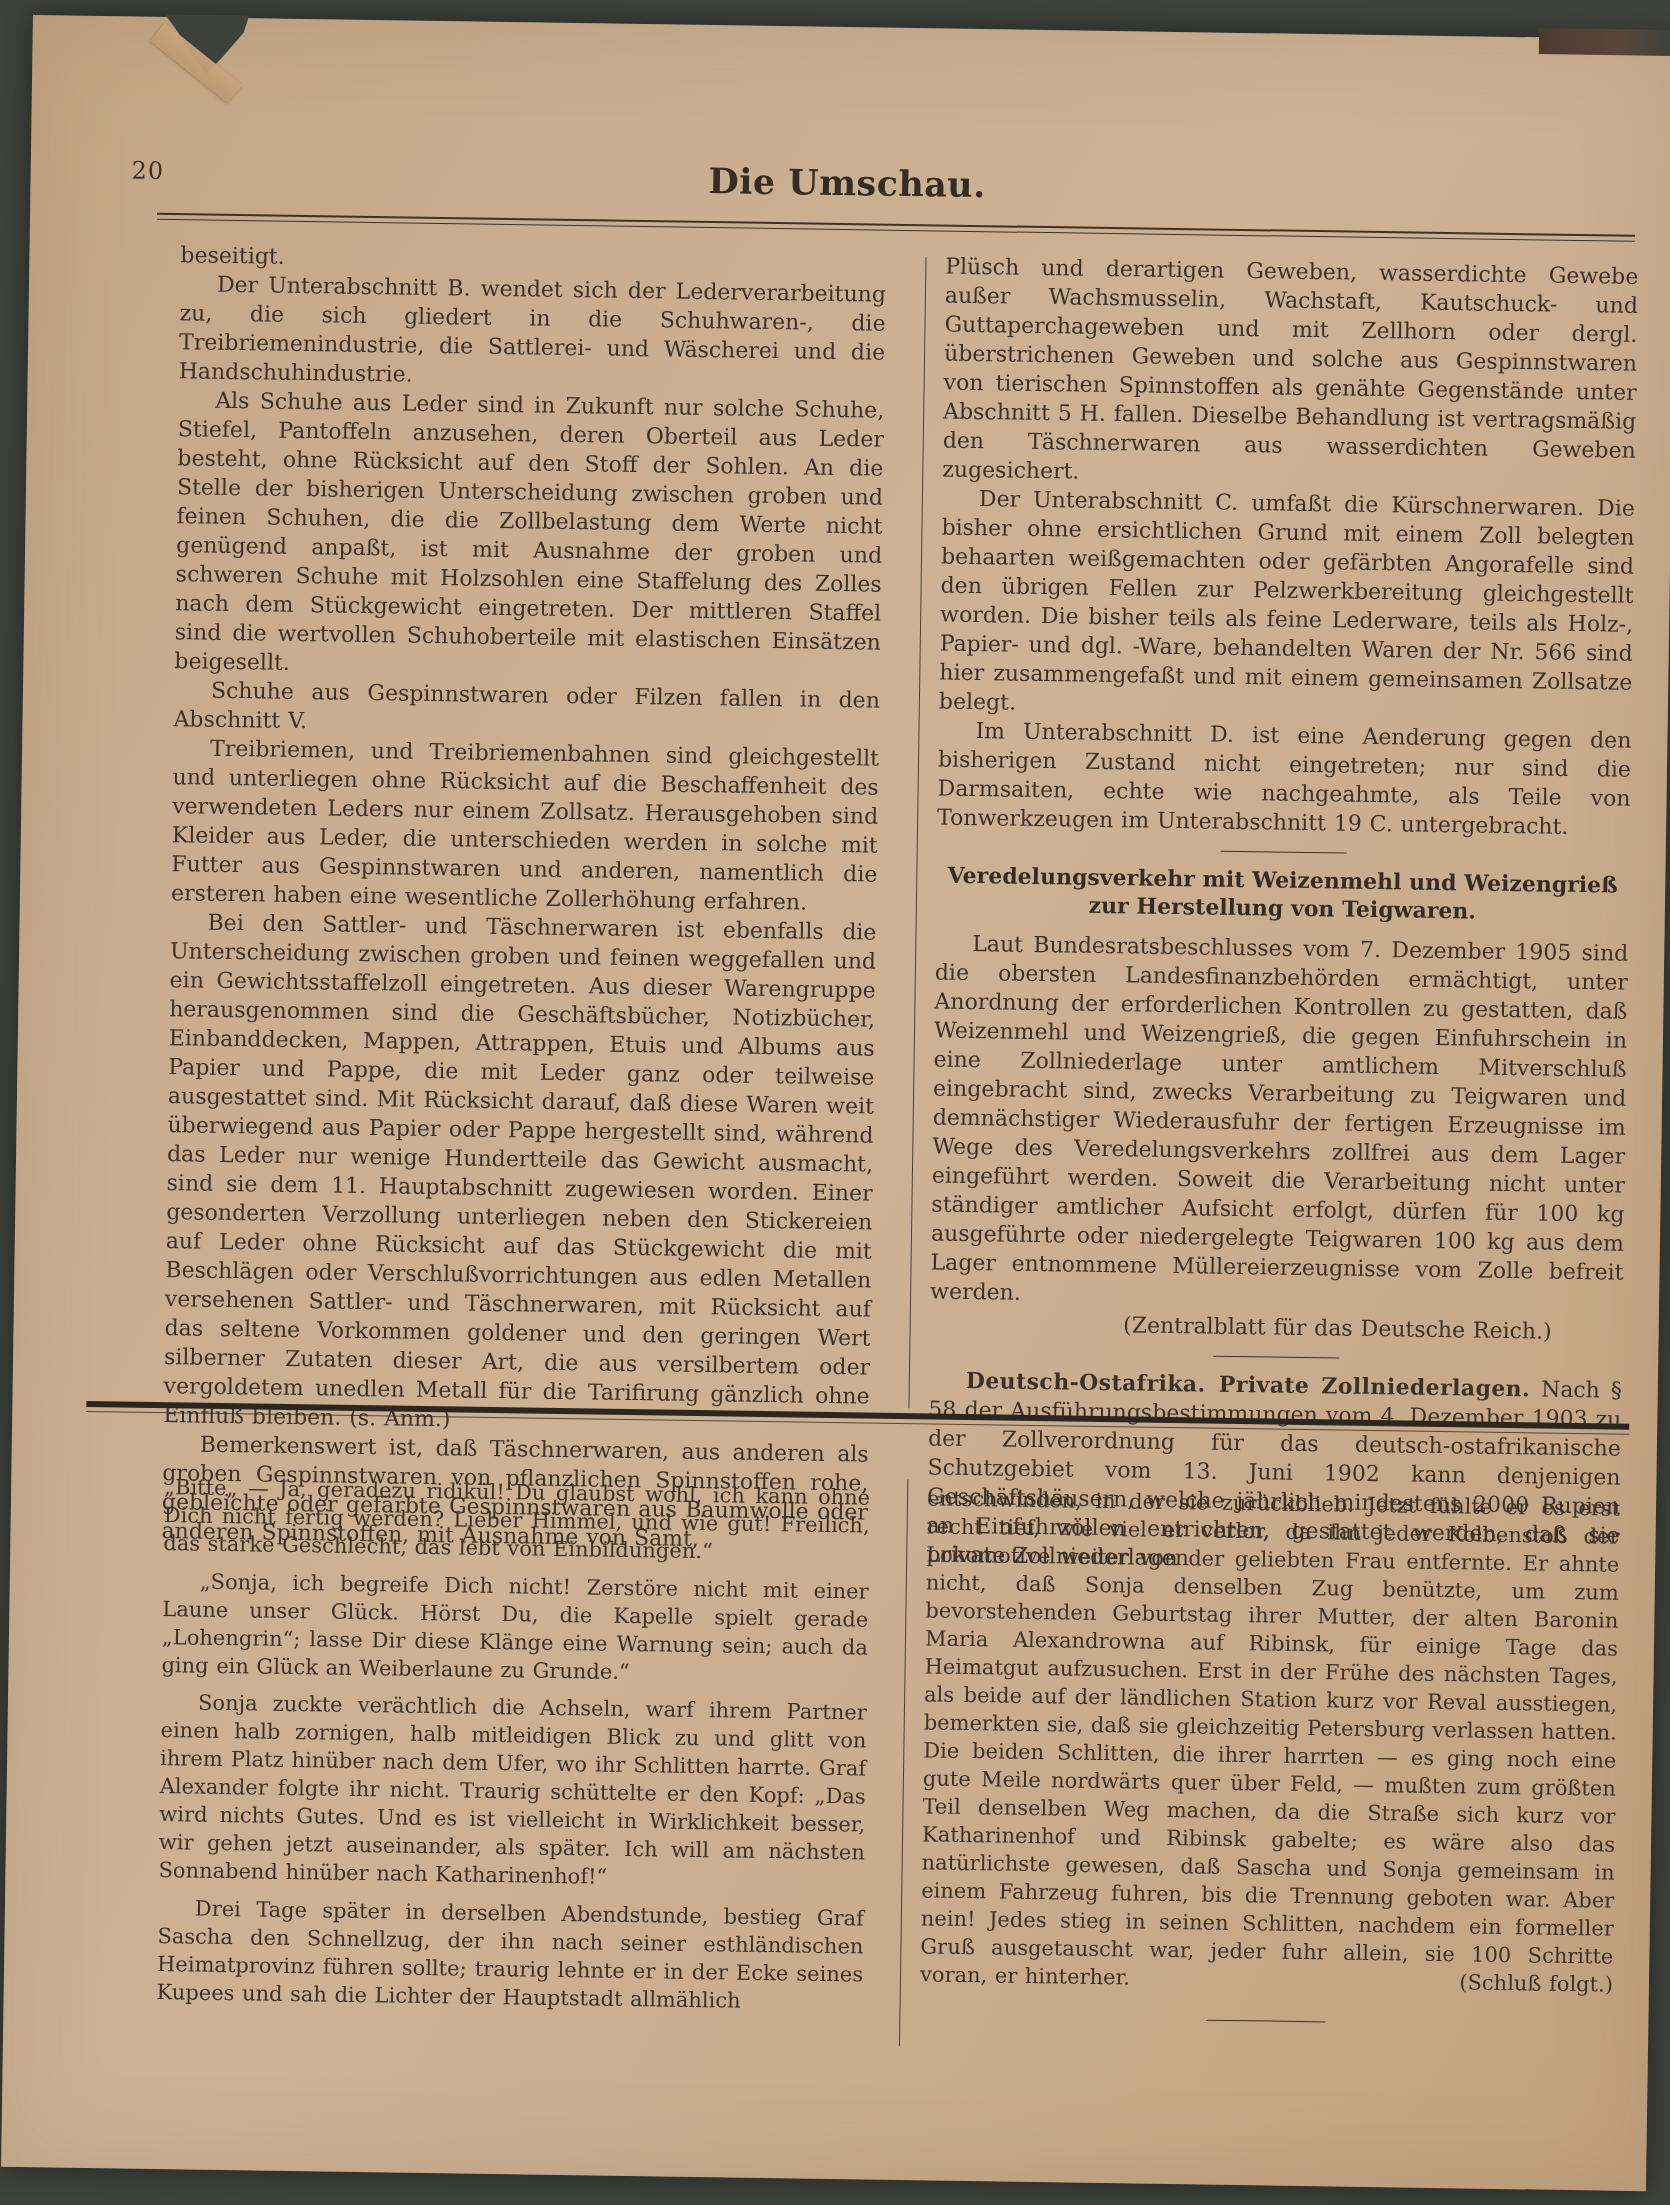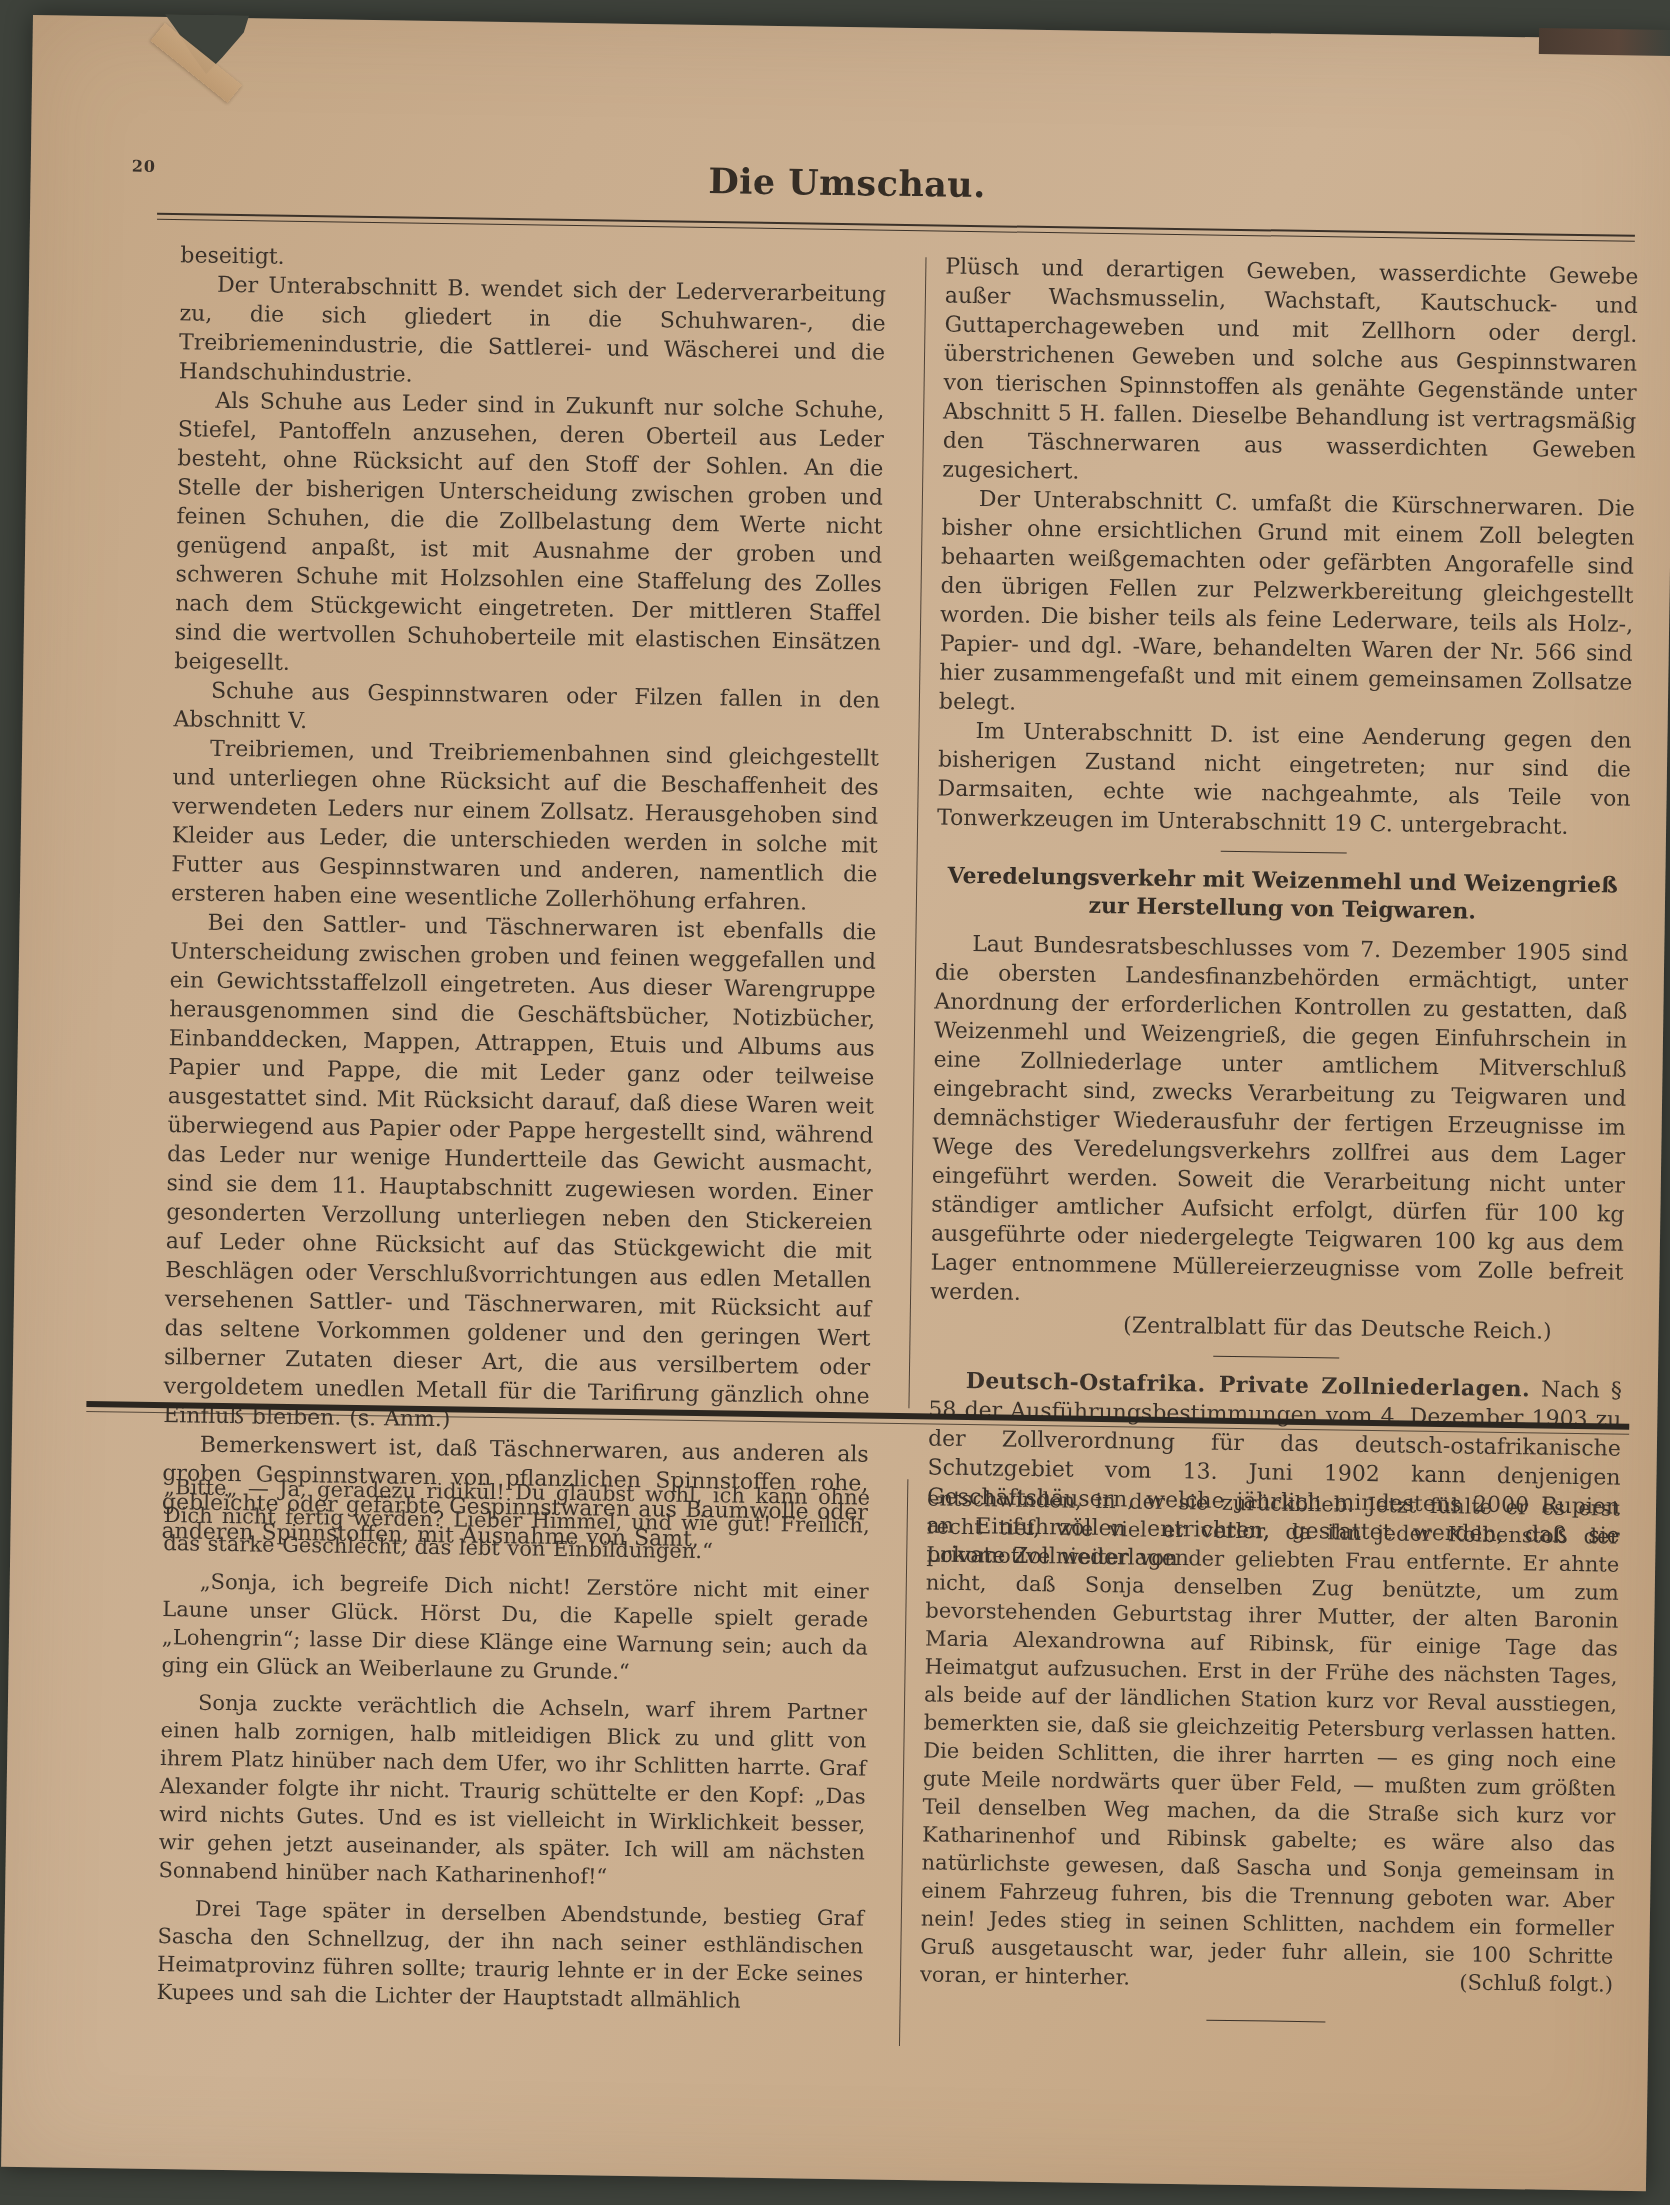--- a/index.html
+++ b/index.html
@@ -30,21 +30,21 @@
     opacity:.95;
   }
   .binding-strip{
     position:absolute;right:0;top:29px;width:132px;height:25.6px;
     background:linear-gradient(90deg,#4a3b31,#5a463a 60%,#3e423b);
     transform:rotate(0.8deg);
   }
   
   .pagenum{
     position:absolute;left:101px;top:140px;
-    font-size:16px;color:#3a3129;letter-spacing:0.9px;font-weight:bold;
+    font-size:24px;color:#3a3129;letter-spacing:0.9px;
   }
   .masthead{
     position:absolute;left:640px;top:135px;width:353px;margin:0;
     text-align:center;font-size:35px;font-weight:bold;color:#352d25;
     letter-spacing:0.4px;
   }
   .headrule{
     position:absolute;left:127px;top:196px;width:1478px;height:4px;
     border-top:2.2px solid #3a3129;border-bottom:1.3px solid #3a3129;
   }

